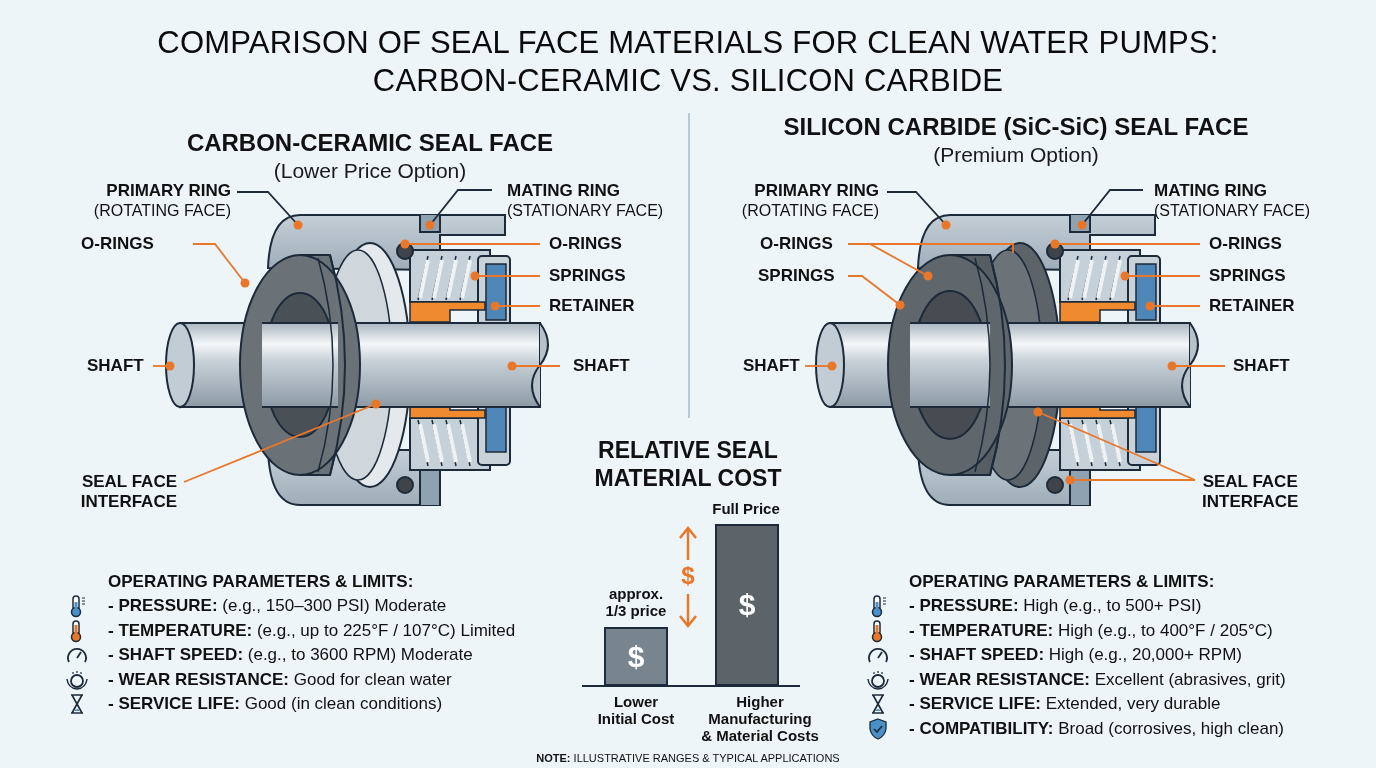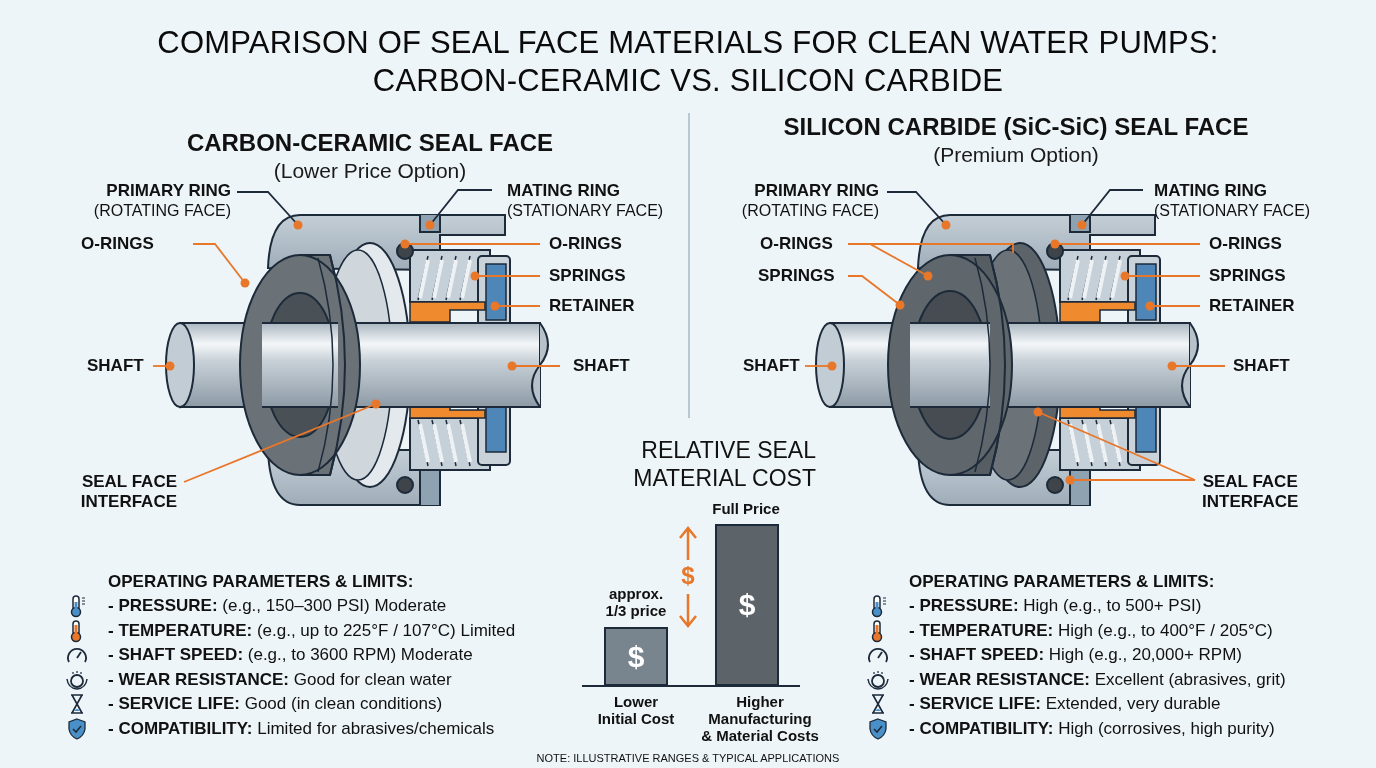--- a/index.html
+++ b/index.html
@@ -35,29 +35,29 @@
   .diagram { position: absolute; left: 0; top: 0; width: 1376px; height: 768px; pointer-events: none; }
 
   .params { position: absolute; width: 480px; }
   .params .ph { font-weight: 700; font-size: 17px; line-height: 24px; margin-left: 46px; }
   .prow { display: flex; align-items: center; height: 24.5px; }
   .prow .ic { width: 30px; height: 22px; margin-right: 16px; display: flex; align-items: center; justify-content: center; }
   .prow .txt { font-size: 17px; line-height: 22px; white-space: nowrap; }
   .prow .txt b { font-weight: 700; }
 
   .cost-title {
-    position: absolute; left: 560px; top: 436px; width: 256px; text-align: right;
-    font-weight: 400; font-size: 23px; line-height: 28px;
+    position: absolute; left: 560px; top: 436px; width: 256px; text-align: center;
+    font-weight: 700; font-size: 23px; line-height: 28px;
   }
   .bar-label { position: absolute; text-align: center; font-weight: 700; font-size: 15px; line-height: 17px; }
   .bar-top-label { position: absolute; text-align: center; font-weight: 700; font-size: 15px; line-height: 17px; }
   .bar { position: absolute; border: 2px solid #1c2a3a; display: flex; align-items: center; justify-content: center; color: #fff; font-weight: 700; font-size: 30px; }
   .baseline { position: absolute; left: 582px; top: 685px; width: 218px; height: 2px; background: #1c2a3a; }
   .note { position: absolute; left: 0; top: 752px; width: 1376px; text-align: center; font-size: 11px; color: #111; }
-  .note b { font-weight: 400; }
+  .note b { font-weight: 700; }
 </style>
 </head>
 <body>
 
 <div class="title">
   <div>COMPARISON OF SEAL FACE MATERIALS FOR CLEAN WATER PUMPS:</div>
   <div>CARBON-CERAMIC VS. SILICON CARBIDE</div>
 </div>
 
 <div class="divider"></div>
@@ -316,29 +316,20 @@
   </div>
   <div class="prow">
     <span class="ic">
         <svg width="18" height="22" viewBox="0 0 18 22">
           <path d="M3 2h12M3 20h12M4 2 L14 20 M14 2 L4 20" fill="none" stroke="#1c2a3a" stroke-width="1.6"></path>
           <path d="M6 18 Q9 14 12 18 Z" fill="#4a90c8"></path>
         </svg>
       </span>
     <span class="txt"><b>- SERVICE LIFE:</b><span> Good (in clean conditions)</span></span>
   </div>
-  <div class="prow">
-    <span class="ic">
-        <svg width="20" height="22" viewBox="0 0 20 22">
-          <path d="M10 1 L18 4 L18 11 Q17 18 10 21 Q3 18 2 11 L2 4 Z" fill="#4a90c8" stroke="#1c2a3a" stroke-width="1.3"></path>
-          <path d="M6 11 L9 14 L14 8" fill="none" stroke="#1c2a3a" stroke-width="1.6"></path>
-        </svg>
-      </span>
-    <span class="txt"><b>- COMPATIBILITY:</b><span> Limited for abrasives/chemicals</span></span>
-  </div>
 </div>
 
 <div class="params" style="left:863px; top:570px;">
   <div class="ph">OPERATING PARAMETERS &amp; LIMITS:</div>
   <div class="prow">
     <span class="ic">
         <svg width="18" height="24" viewBox="0 0 18 24">
           <rect x="5" y="2" width="6" height="14" rx="3" fill="#fff" stroke="#1c2a3a" stroke-width="1.5"></rect>
           <circle cx="8" cy="18" r="4.5" fill="#4a90c8" stroke="#1c2a3a" stroke-width="1.5"></circle>
           <rect x="6.5" y="8" width="3" height="9" fill="#4a90c8"></rect>
@@ -385,21 +376,21 @@
       </span>
     <span class="txt"><b>- SERVICE LIFE:</b><span> Extended, very durable</span></span>
   </div>
   <div class="prow">
     <span class="ic">
         <svg width="20" height="22" viewBox="0 0 20 22">
           <path d="M10 1 L18 4 L18 11 Q17 18 10 21 Q3 18 2 11 L2 4 Z" fill="#4a90c8" stroke="#1c2a3a" stroke-width="1.3"></path>
           <path d="M6 11 L9 14 L14 8" fill="none" stroke="#1c2a3a" stroke-width="1.6"></path>
         </svg>
       </span>
-    <span class="txt"><b>- COMPATIBILITY:</b><span> High (corrosives, high purity)</span></span>
+    <span class="txt"><b>- COMPATIBILITY:</b><span> Broad (corrosives, high clean)</span></span>
   </div>
 </div>
 
 <div class="cost-title">
   <div>RELATIVE SEAL</div>
   <div>MATERIAL COST</div>
 </div>
 <div class="bar-top-label" style="left:712px; top:500px; width:68px;">Full Price</div>
 <div class="bar-top-label" style="left:598px; top:585px; width:76px;">
   <div>approx.</div>

